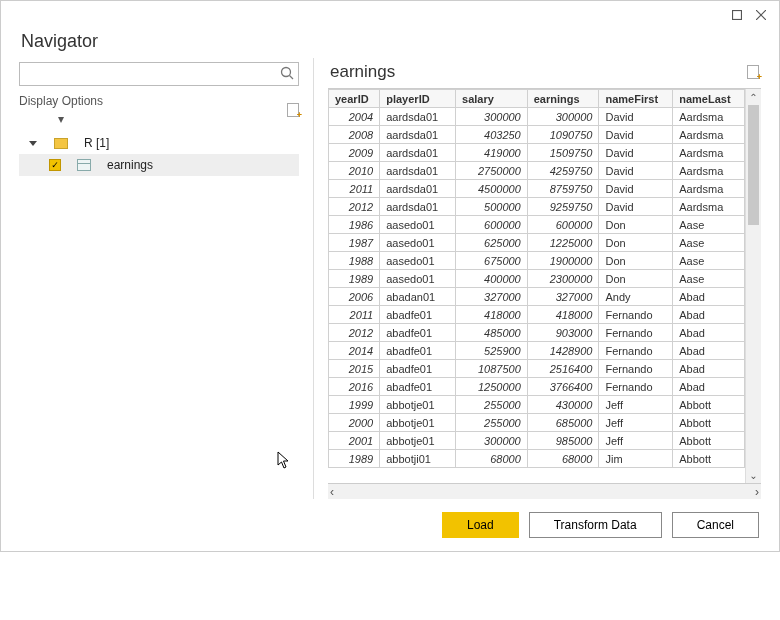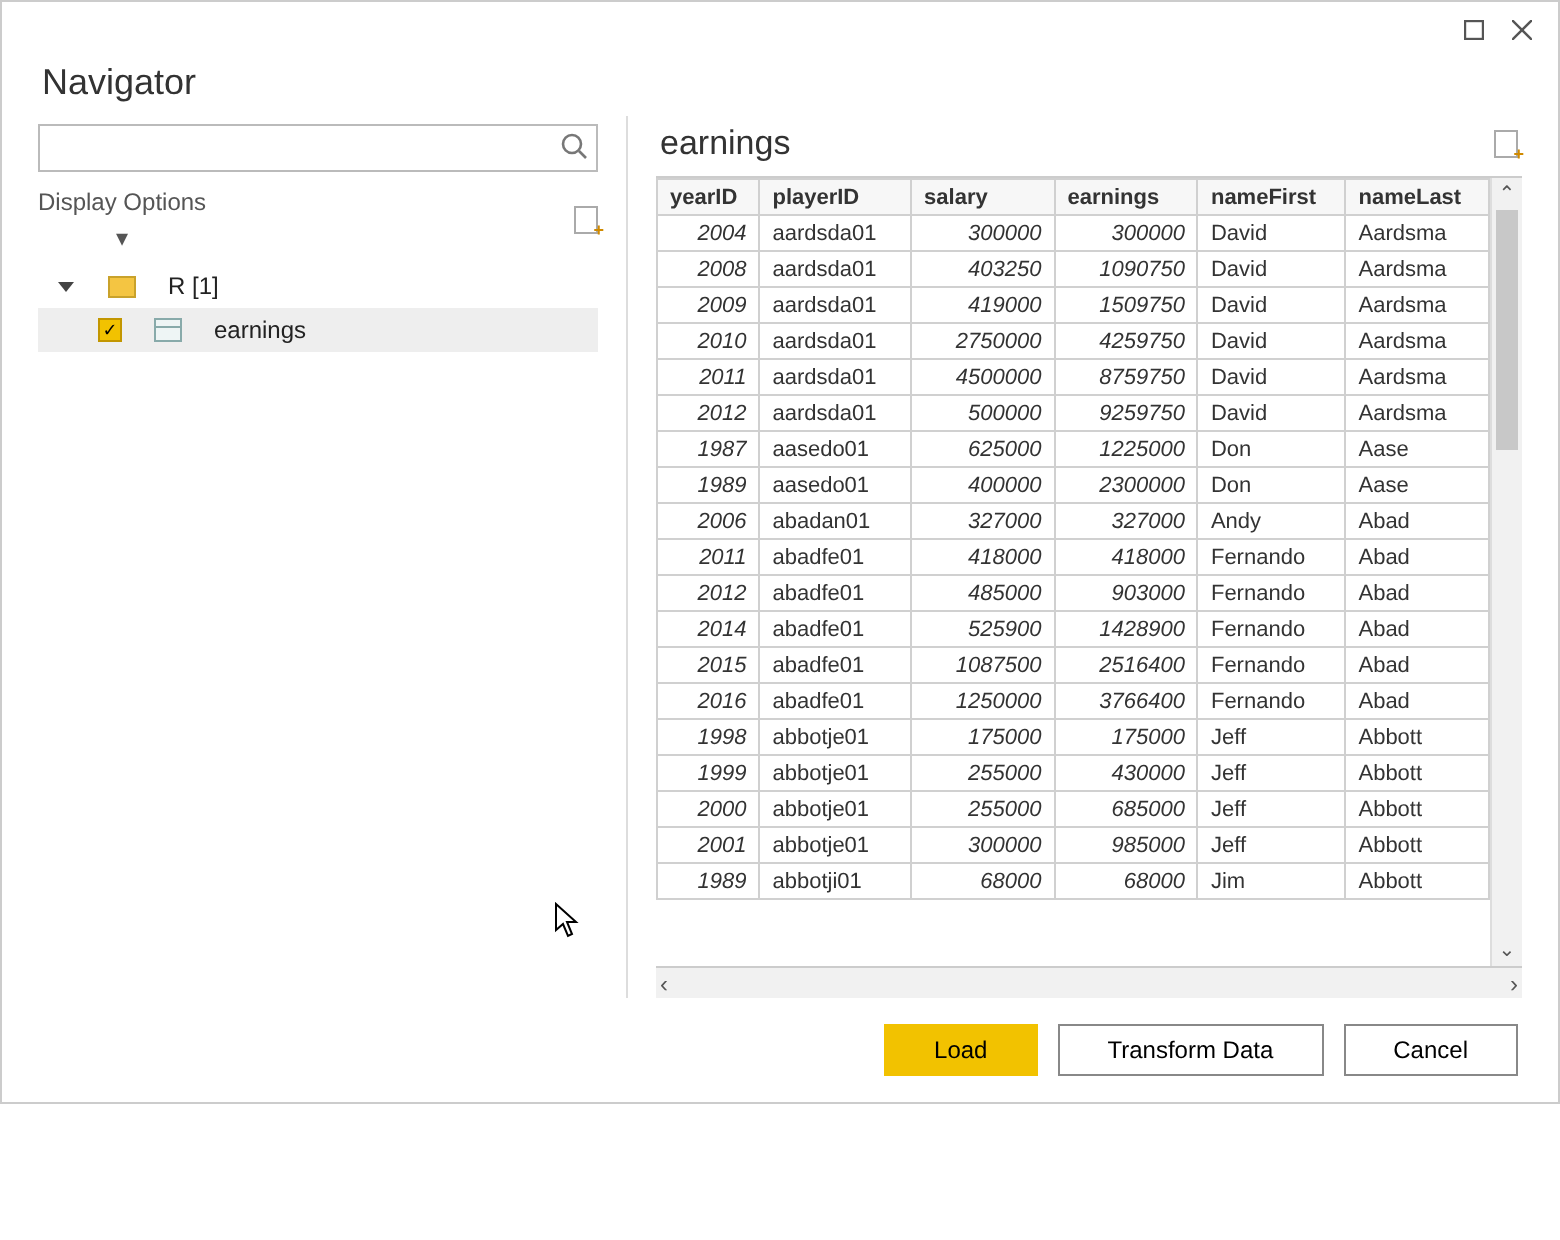--- a/index.html
+++ b/index.html
@@ -175,28 +175,44 @@
                 </tr>
                 <tr>
                   <td class="num">2012</td>
                   <td class="txt">aardsda01</td>
                   <td class="num">500000</td>
                   <td class="num">9259750</td>
                   <td class="txt">David</td>
                   <td class="txt">Aardsma</td>
                 </tr>
                 <tr>
+                  <td class="num">1986</td>
+                  <td class="txt">aasedo01</td>
+                  <td class="num">600000</td>
+                  <td class="num">600000</td>
+                  <td class="txt">Don</td>
+                  <td class="txt">Aase</td>
+                </tr>
+                <tr>
                   <td class="num">1987</td>
                   <td class="txt">aasedo01</td>
                   <td class="num">625000</td>
                   <td class="num">1225000</td>
                   <td class="txt">Don</td>
                   <td class="txt">Aase</td>
                 </tr>
                 <tr>
+                  <td class="num">1988</td>
+                  <td class="txt">aasedo01</td>
+                  <td class="num">675000</td>
+                  <td class="num">1900000</td>
+                  <td class="txt">Don</td>
+                  <td class="txt">Aase</td>
+                </tr>
+                <tr>
                   <td class="num">1989</td>
                   <td class="txt">aasedo01</td>
                   <td class="num">400000</td>
                   <td class="num">2300000</td>
                   <td class="txt">Don</td>
                   <td class="txt">Aase</td>
                 </tr>
                 <tr>
                   <td class="num">2006</td>
                   <td class="txt">abadan01</td>
@@ -239,28 +255,20 @@
                 </tr>
                 <tr>
                   <td class="num">2016</td>
                   <td class="txt">abadfe01</td>
                   <td class="num">1250000</td>
                   <td class="num">3766400</td>
                   <td class="txt">Fernando</td>
                   <td class="txt">Abad</td>
                 </tr>
                 <tr>
-                  <td class="num">1998</td>
-                  <td class="txt">abbotje01</td>
-                  <td class="num">175000</td>
-                  <td class="num">175000</td>
-                  <td class="txt">Jeff</td>
-                  <td class="txt">Abbott</td>
-                </tr>
-                <tr>
                   <td class="num">1999</td>
                   <td class="txt">abbotje01</td>
                   <td class="num">255000</td>
                   <td class="num">430000</td>
                   <td class="txt">Jeff</td>
                   <td class="txt">Abbott</td>
                 </tr>
                 <tr>
                   <td class="num">2000</td>
                   <td class="txt">abbotje01</td>

